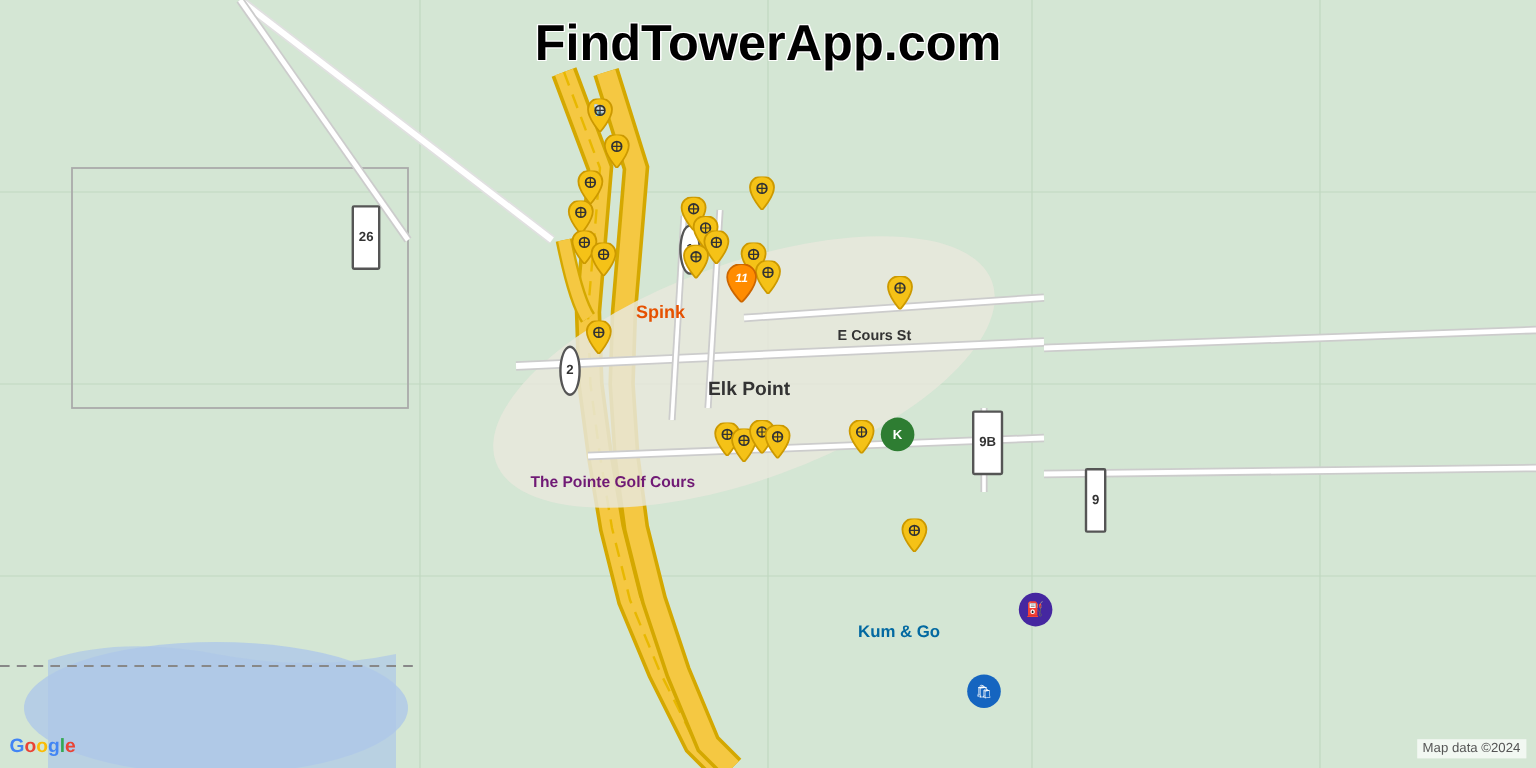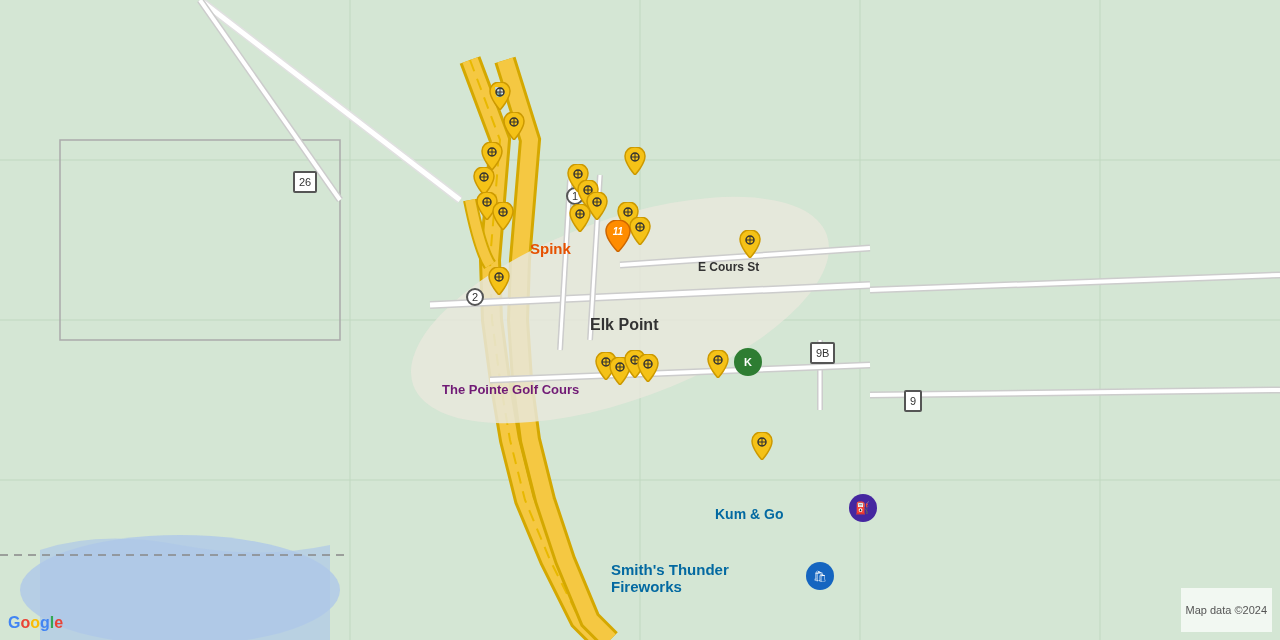--- a/index.html
+++ b/index.html
@@ -58,20 +58,21 @@
 
     
     .place-label {
       position: absolute;
       font-size: 13px;
       font-weight: 600;
       color: #333;
       white-space: nowrap;
       pointer-events: none;
       z-index: 40;
+      margin-top: 12px;
     }
 
     .place-label.elk-point {
       font-size: 16px;
       color: #333;
     }
 
     .place-label.green-label {
       color: #701a75;
       font-size: 13px;
@@ -88,23 +89,23 @@
       font-size: 15px;
       font-weight: 700;
     }
 
     
     .route-box {
       position: absolute;
       border: 2px solid #555;
       background: white;
       font-size: 11px;
-      font-weight: normal;
+      font-weight: bold;
       color: #333;
-      padding: 3px 4px;
+      padding: 19px 4px;
       border-radius: 2px;
       z-index: 45;
     }
 
     
     .place-icon {
       position: absolute;
       width: 28px;
       height: 28px;
       border-radius: 50%;
@@ -144,21 +145,21 @@
     .google-logo span:nth-child(6) { color: #EA4335; }
 
     
     .map-data {
       position: absolute;
       bottom: 8px;
       right: 8px;
       font-size: 11px;
       color: #555;
       background: rgba(255,255,255,0.7);
-      padding: 16px 5px;
+      padding: 2px 5px;
       z-index: 100;
       margin-top: 11px;
     }
   </style>
 </head>
 <body>
 
 <div id="map-container">
 
   <svg class="map-svg" viewBox="0 0 1280 640" xmlns="http://www.w3.org/2000/svg">
@@ -218,20 +219,21 @@
     <line x1="490" y1="380" x2="870" y2="365" stroke="#ccc" stroke-width="7"></line>
     <line x1="490" y1="380" x2="870" y2="365" stroke="#fff" stroke-width="4"></line>
 
     <line x1="200" y1="0" x2="340" y2="200" stroke="#ccc" stroke-width="7"></line>
     <line x1="200" y1="0" x2="340" y2="200" stroke="#fff" stroke-width="4"></line>
 
     <path d="M 470 200 Q 480 250 490 265" stroke="#d4a800" stroke-width="14" fill="none"></path>
     <path d="M 470 200 Q 480 250 490 265" stroke="#f5c842" stroke-width="10" fill="none"></path>
   </svg>
 
+  <div class="site-title">FindTowerApp.com</div>
 
   <div class="tower-marker" style="left:500px;top:110px">
     <svg viewBox="0 0 24 28" xmlns="http://www.w3.org/2000/svg">
       <path d="M12 0 C6 0 2 4 2 9 C2 17 12 28 12 28 C12 28 22 17 22 9 C22 4 18 0 12 0Z" fill="#f5c217" stroke="#cc9900" stroke-width="1.5"></path>
       <text x="12" y="13" text-anchor="middle" font-size="9" fill="#333" font-weight="bold">📡</text>
       <circle cx="12" cy="10" r="4" fill="none" stroke="#333" stroke-width="1.5"></circle>
       <line x1="12" y1="6" x2="12" y2="14" stroke="#333" stroke-width="1"></line>
       <line x1="8" y1="10" x2="16" y2="10" stroke="#333" stroke-width="1"></line>
     </svg>
   </div>
@@ -418,25 +420,24 @@
 
   <div class="tower-marker" style="left:762px;top:460px">
     <svg viewBox="0 0 24 28" xmlns="http://www.w3.org/2000/svg">
       <path d="M12 0 C6 0 2 4 2 9 C2 17 12 28 12 28 C12 28 22 17 22 9 C22 4 18 0 12 0Z" fill="#f5c217" stroke="#cc9900" stroke-width="1.5"></path>
       <circle cx="12" cy="10" r="4" fill="none" stroke="#333" stroke-width="1.5"></circle>
       <line x1="12" y1="6" x2="12" y2="14" stroke="#333" stroke-width="1"></line>
       <line x1="8" y1="10" x2="16" y2="10" stroke="#333" stroke-width="1"></line>
     </svg>
   </div>
 
-  <div class="place-label elk-point" style="left:590px;top:316px;">Elk Point</div>
+  <div class="place-label elk-point" style="left:590px;top:304px;">Elk Point</div>
   <div class="place-label orange-label" style="left:530px;top:240px;">Spink</div>
   <div class="place-label green-label" style="left:442px;top:382px;">The Pointe Golf Cours</div>
   <div class="place-label blue-label" style="left:715px;top:506px;">Kum &amp; Go</div>
-  <div class="place-label blue-label" style="left:611px;top:561px;font-size:15px;">Smith's Thunder<br>Fireworks</div>
   <div class="place-label" style="left:698px;top:260px;font-size:12px;">E Cours St</div>
 
   <div class="route-box" style="left:293px;top:171px;">26</div>
   <div class="route-box" style="left:566px;top:187px;border-radius:50%;width:18px;height:18px;display:flex;align-items:center;justify-content:center;">1</div>
   <div class="route-box" style="left:466px;top:288px;border-radius:50%;width:18px;height:18px;display:flex;align-items:center;justify-content:center;">2</div>
   <div class="route-box" style="left:810px;top:342px;">9B</div>
   <div class="route-box" style="left:904px;top:390px;">9</div>
 
   <div class="place-icon green-icon" style="left:748px;top:362px;">
     <svg width="16" height="16" viewBox="0 0 16 16">

